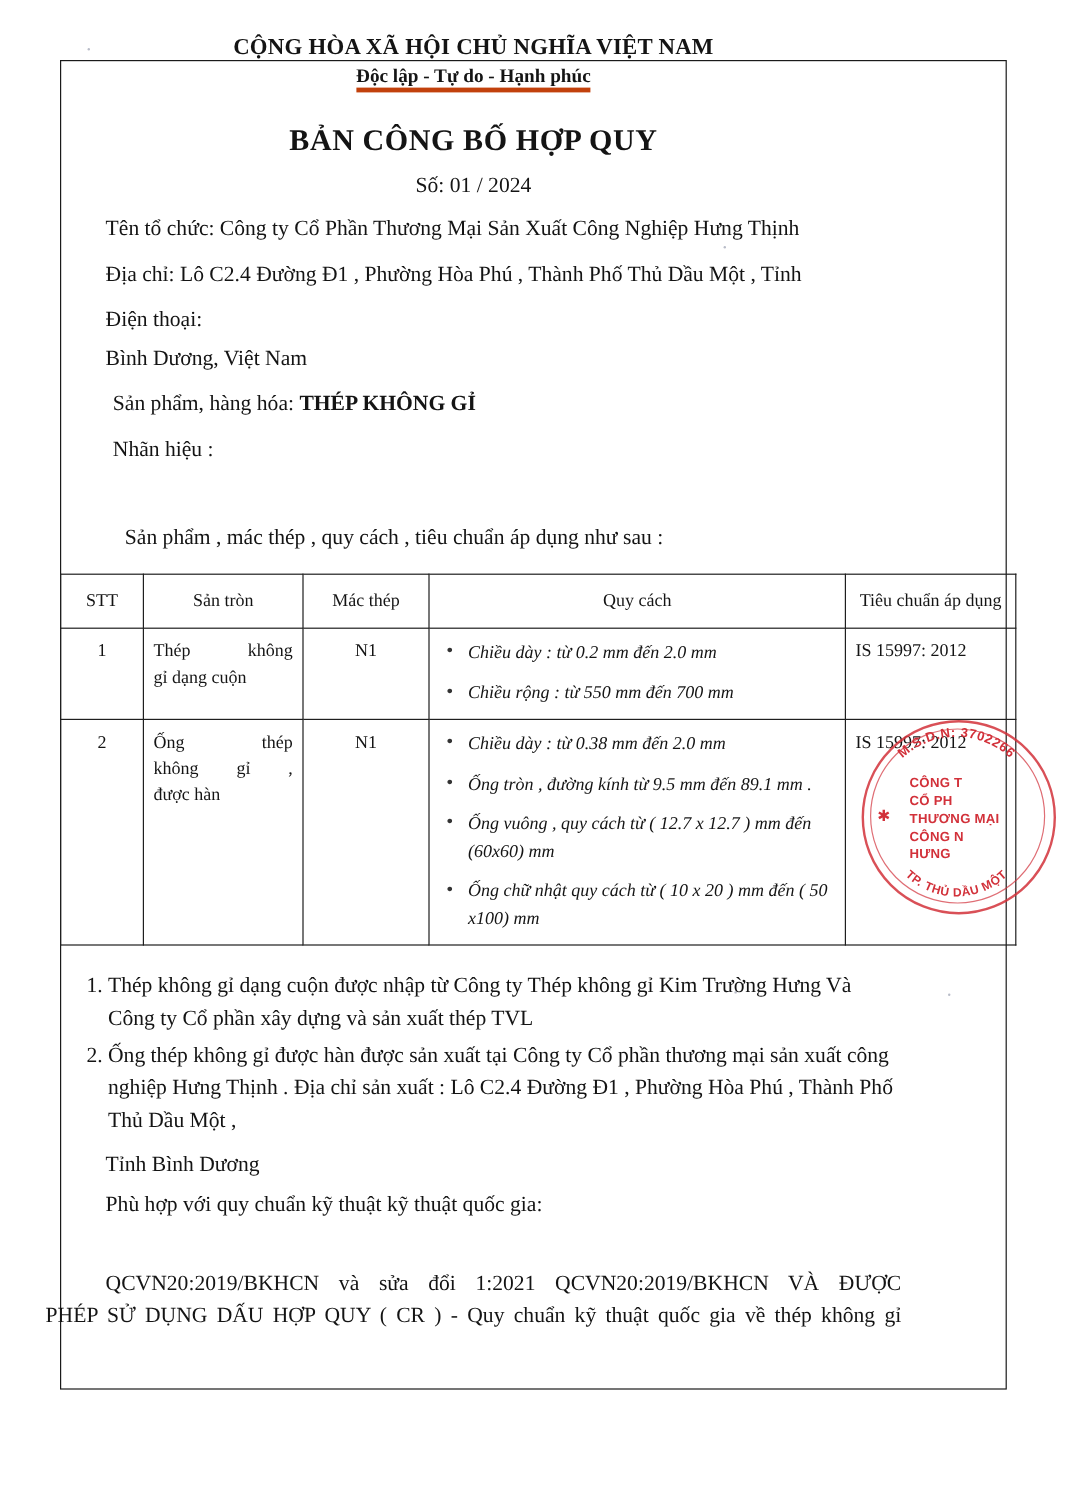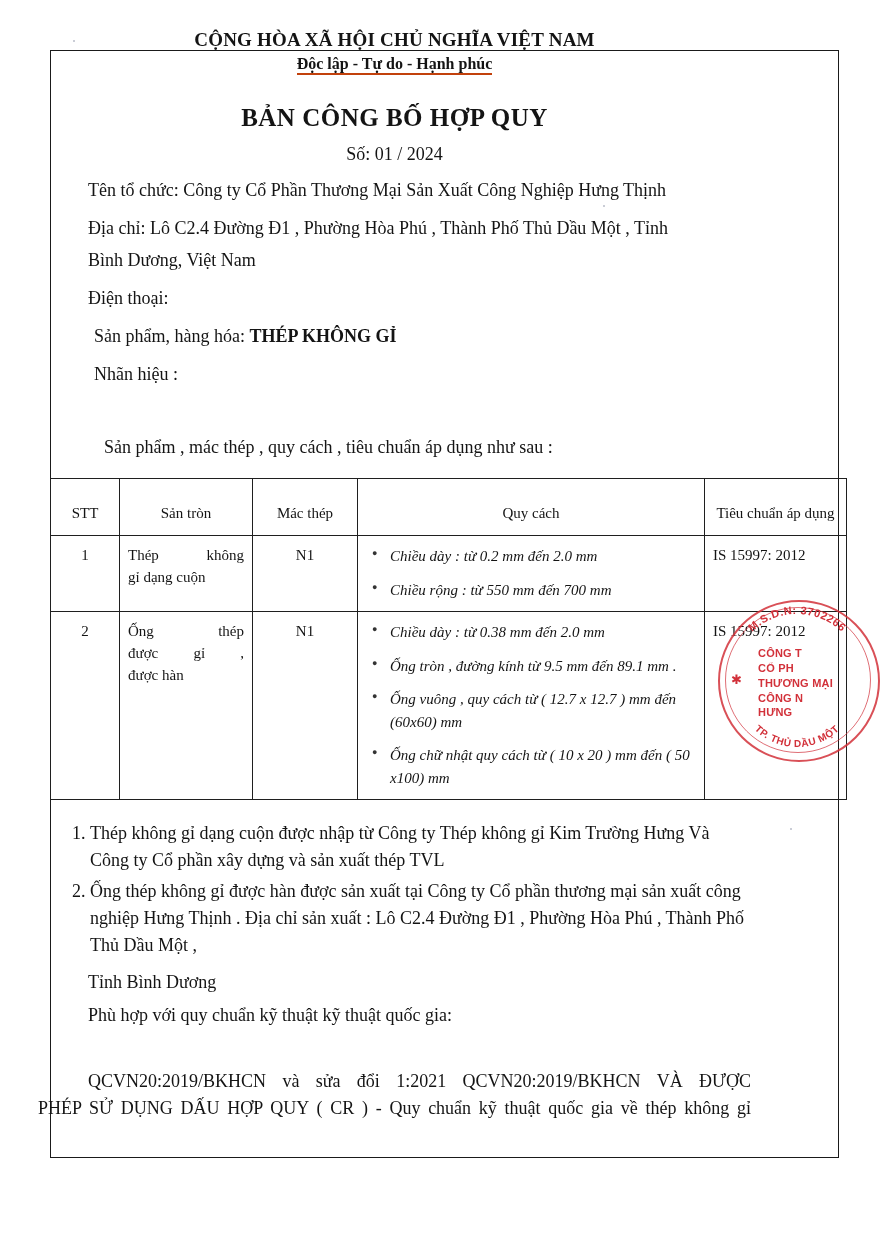--- a/index.html
+++ b/index.html
@@ -39,21 +39,21 @@
     letter-spacing: 0.2px;
     margin-top: 10px;
   }
   .hdr-motto {
     text-align: center;
     font-weight: bold;
     font-size: 16px;
     margin-top: 4px;
   }
   .hdr-motto span {
-    border-bottom: 2px solid #c2410c;
+    border-bottom: 4px solid #c2410c;
     padding-bottom: 1px;
   }
   .title-main {
     text-align: center;
     font-weight: bold;
     font-size: 25px;
     margin-top: 31px;
     letter-spacing: 0.5px;
   }
   .title-num {
@@ -79,21 +79,21 @@
     table-layout: fixed;
   }
   table.spec th, table.spec td {
     border: 1px solid #1f1f1f;
     vertical-align: top;
     font-size: 15px;
     font-weight: normal;
     padding: 9px 8px;
     line-height: 1.45;
   }
-  table.spec th { padding-top: 24px; padding-bottom: 11px; }
+  table.spec th { padding-top: 12px; padding-bottom: 11px; }
   .c-stt { width: 52px; text-align: center; }
   .c-prod { width: 116px; }
   .c-mac { width: 88px; text-align: center; }
   .c-quy { width: 330px; }
   .c-std { width: 125px; }
   .cell-just {
     text-align: justify;
     text-align-last: justify;
   }
   ul.bullets {
@@ -200,22 +200,22 @@
 <div class="content">
 
   <div class="hdr-nation">CỘNG HÒA XÃ HỘI CHỦ NGHĨA VIỆT NAM</div>
   <div class="hdr-motto"><span>Độc lập - Tự do - Hạnh phúc</span></div>
 
   <div class="title-main">BẢN CÔNG BỐ HỢP QUY</div>
   <div class="title-num">Số: 01 / 2024</div>
 
   <div class="para indent1">Tên tổ chức: Công ty Cổ Phần Thương Mại Sản Xuất Công Nghiệp Hưng Thịnh</div>
   <div class="para indent1">Địa chỉ: Lô C2.4 Đường Đ1 , Phường Hòa Phú , Thành Phố Thủ Dầu Một , Tỉnh</div>
+  <div class="para indent1">Điện thoại:</div>
   <div class="para tight indent1">Bình Dương, Việt Nam</div>
-  <div class="para indent1">Điện thoại:</div>
 
   <div class="para indent2">
     <span>Sản phẩm, hàng hóa:</span>
     <b>THÉP KHÔNG GỈ</b>
   </div>
   <div class="para indent2">Nhãn hiệu :</div>
   <div class="para indent3">Sản phẩm , mác thép , quy cách , tiêu chuẩn áp dụng như sau :</div>
 
   <table class="spec">
     <thead>
@@ -240,21 +240,21 @@
             <li>Chiều dày : từ 0.2 mm đến 2.0 mm</li>
             <li>Chiều rộng : từ 550 mm đến 700 mm</li>
           </ul>
         </td>
         <td class="c-std">IS 15997: 2012</td>
       </tr>
       <tr>
         <td class="c-stt">2</td>
         <td class="c-prod">
           <div class="cell-just">Ống thép</div>
-          <div class="cell-just">được gỉ ,</div>
+          <div class="cell-just">không gỉ ,</div>
           <div>được hàn</div>
         </td>
         <td class="c-mac">N1</td>
         <td class="c-quy">
           <ul class="bullets">
             <li>Chiều dày : từ 0.38 mm đến 2.0 mm</li>
             <li>Ống tròn , đường kính từ 9.5 mm đến 89.1 mm .</li>
             <li>Ống vuông , quy cách từ ( 12.7 x 12.7 ) mm đến (60x60) mm</li>
             <li>Ống chữ nhật quy cách từ ( 10 x 20 ) mm đến ( 50 x100) mm</li>
           </ul>

